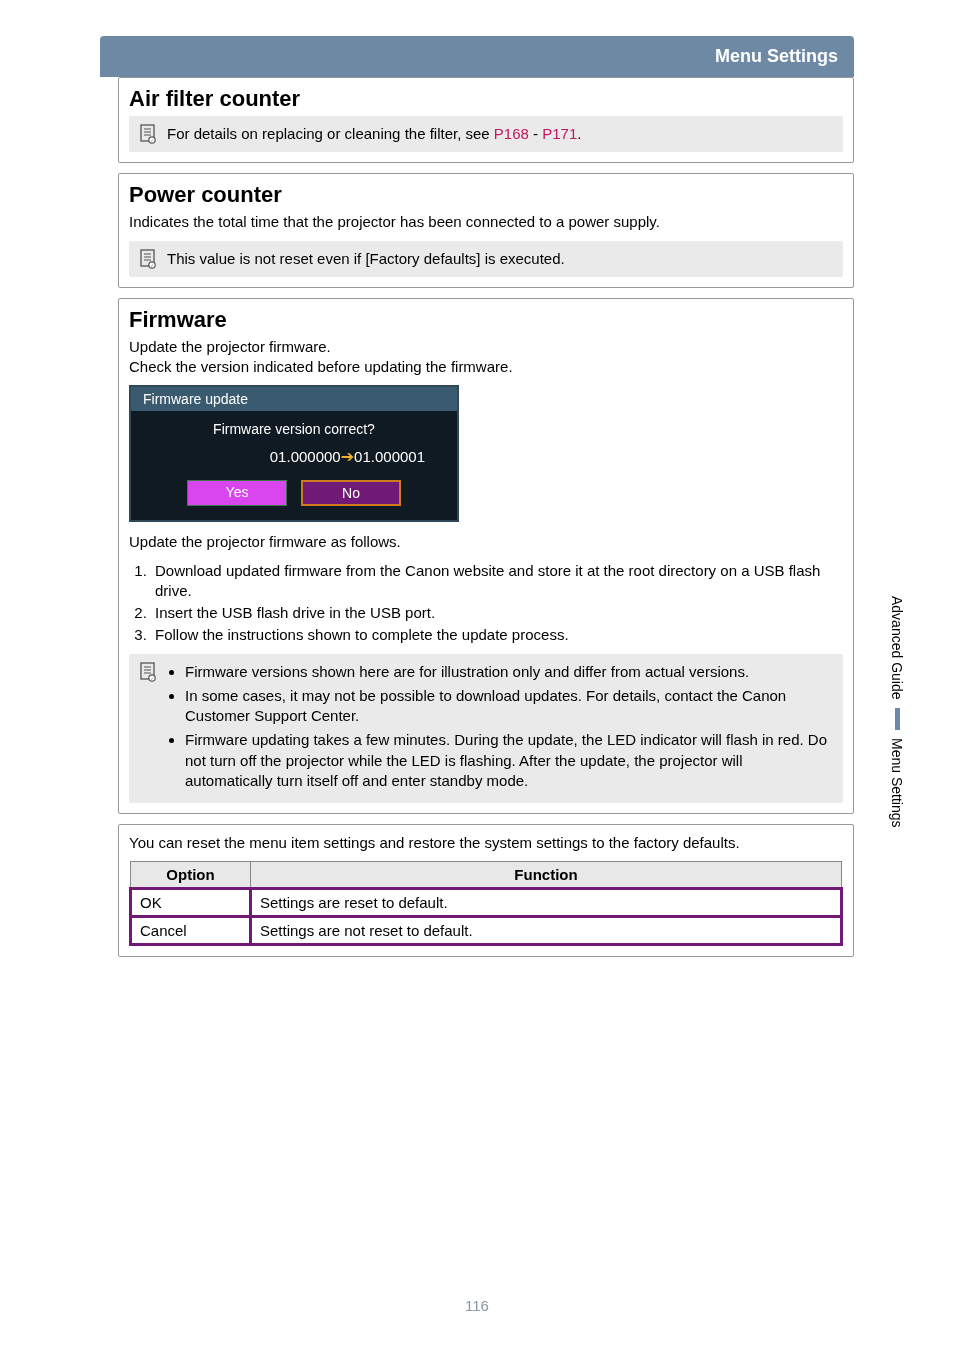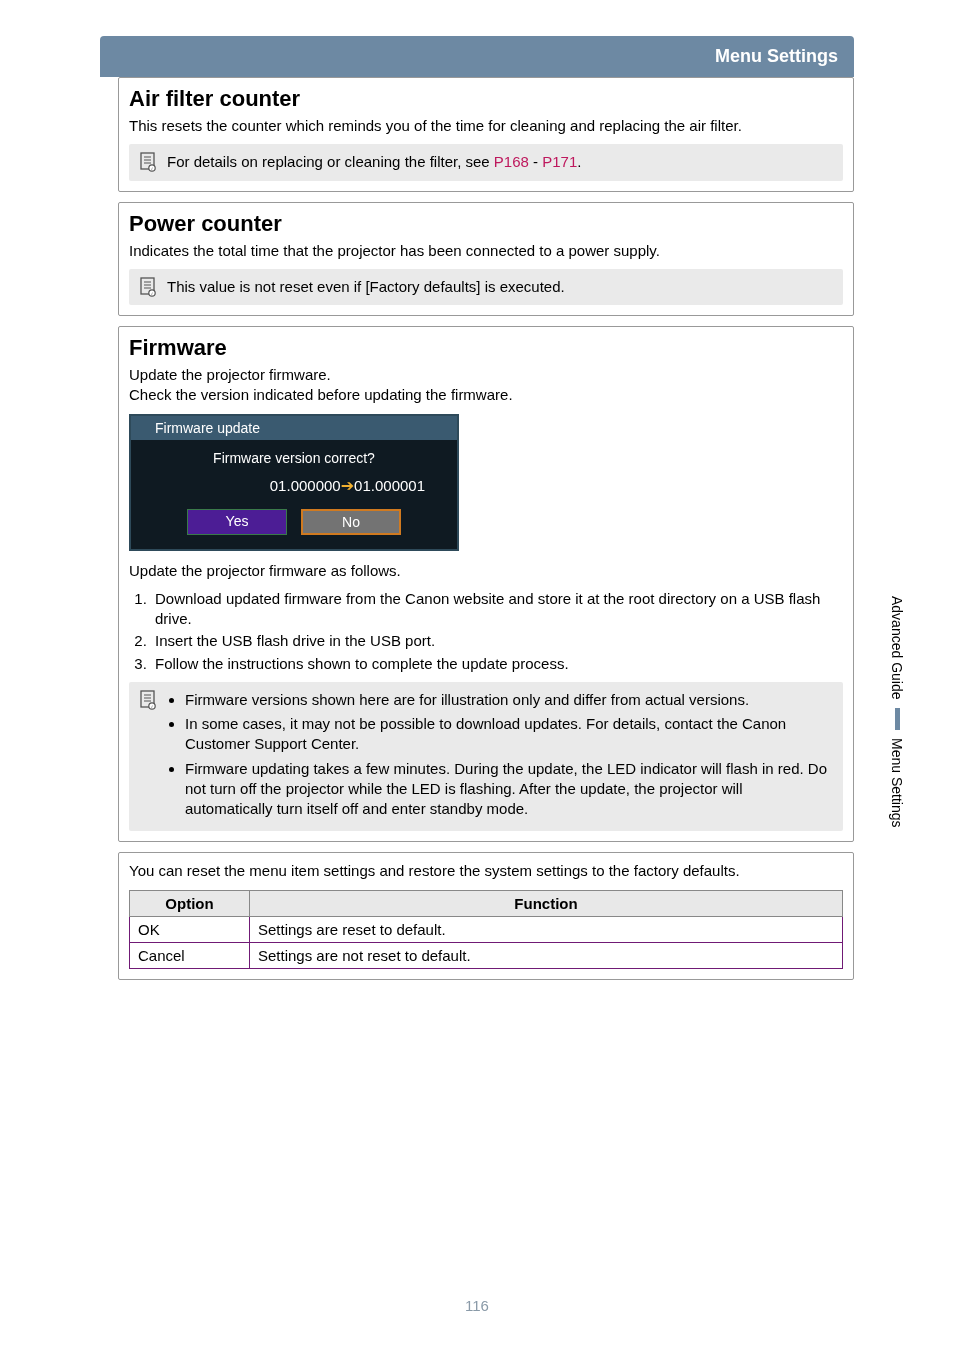--- a/index.html
+++ b/index.html
@@ -9,54 +9,53 @@
   .content { margin-left: 18px; }
   .section { border: 1px solid #999; padding: 8px 10px 10px 10px; margin-bottom: 10px; border-radius: 2px; }
   .section h2 { font-size: 22px; font-weight: bold; margin-bottom: 4px; }
   .body-text { font-size: 15px; line-height: 1.35; margin-bottom: 8px; }
   .note-box { background: #eaeaea; padding: 8px 10px; display: flex; align-items: flex-start; gap: 10px; font-size: 15px; line-height: 1.35; border-radius: 2px; }
   .note-box .bullets { flex: 1; }
   .note-box ul { list-style: disc; margin-left: 18px; }
   .note-box li { margin-bottom: 4px; }
   .link { color: #be185d; }
   .fw-dialog { width: 330px; border: 2px solid #2e4a5a; background: #0f1a22; color: #fff; font-size: 14px; margin: 6px 0 10px 0; }
-  .fw-dialog .title { background: #3a5a70; padding: 4px 24px; font-size: 14px; }
+  .fw-dialog .title { background: #3a5a70; padding: 4px 12px; font-size: 14px; }
   .fw-dialog .inner { padding: 10px 12px 14px 12px; text-align: center; }
   .fw-dialog .q { margin-bottom: 10px; }
   .fw-dialog .versions { display: flex; justify-content: flex-end; align-items: center; padding: 0 20px 14px 20px; font-size: 15px; }
   .fw-dialog .arrow { color: #f0b030; font-size: 16px; }
   .fw-dialog .btns { display: flex; gap: 14px; justify-content: center; }
   .fw-dialog .btn { width: 100px; padding: 3px 0; text-align: center; font-size: 14px; }
-  .fw-dialog .btn.yes { background: #4c1d95; border: 1px solid #3a7a4a; }
-  .fw-dialog .btn.no { background: #737373; border: 2px solid #d07a20; }
+  .fw-dialog .btn.yes { background: #d946ef; border: 1px solid #3a7a4a; }
+  .fw-dialog .btn.no { background: #701a75; border: 2px solid #d07a20; }
   ol.steps { list-style: decimal; margin-left: 22px; font-size: 15px; line-height: 1.35; margin-bottom: 8px; }
   ol.steps li { margin-bottom: 2px; padding-left: 4px; }
   table.opts { width: 100%; border-collapse: collapse; font-size: 15px; margin-top: 6px; }
   table.opts th { background: #e8e8e8; font-weight: bold; border: 1px solid #888; padding: 4px 8px; text-align: center; }
-  table.opts td { border: 1px solid #701a75; padding: 4px 8px; }
+  table.opts td { border: 3px solid #701a75; padding: 4px 8px; }
   table.opts td.opt { width: 120px; }
   .side-tabs { position: absolute; right: 46px; top: 590px; transform-origin: top right; }
   .side-tab { writing-mode: vertical-rl; font-size: 14px; padding: 6px 3px; margin-bottom: 0; }
   .tab-sep { width: 5px; height: 22px; background: #6d89a3; margin: 2px 8px 2px auto; }
   .page-num { position: absolute; bottom: 34px; left: 0; right: 0; text-align: center; color: #8a9aa8; font-size: 15px; }
   .note-icon-svg { flex: 0 0 auto; }
 </style>
 </head>
 <body>
 
 <div class="page">
   <div class="header-bar">
     <span>Menu Settings</span>
   </div>
 
   <div class="content">
 
     <div class="section">
       <h2>Air filter counter</h2>
-      <div class="body-text">This resets the counter which reminds you of the time for cleaning and replacing the air filter.</div>
       <div class="note-box">
         <svg class="note-icon-svg" width="18" height="20" viewBox="0 0 18 20">
             <rect x="2" y="1" width="13" height="16" fill="none" stroke="#555" stroke-width="1.3"></rect>
             <line x1="5" y1="5" x2="12" y2="5" stroke="#555" stroke-width="1"></line>
             <line x1="5" y1="8" x2="12" y2="8" stroke="#555" stroke-width="1"></line>
             <line x1="5" y1="11" x2="12" y2="11" stroke="#555" stroke-width="1"></line>
             <circle cx="13" cy="16" r="3.2" fill="#fff" stroke="#555" stroke-width="1.2"></circle>
             <text x="13" y="18.3" font-size="5" text-anchor="middle" fill="#555" font-family="Georgia" font-style="italic">i</text>
           </svg>
         <div>

